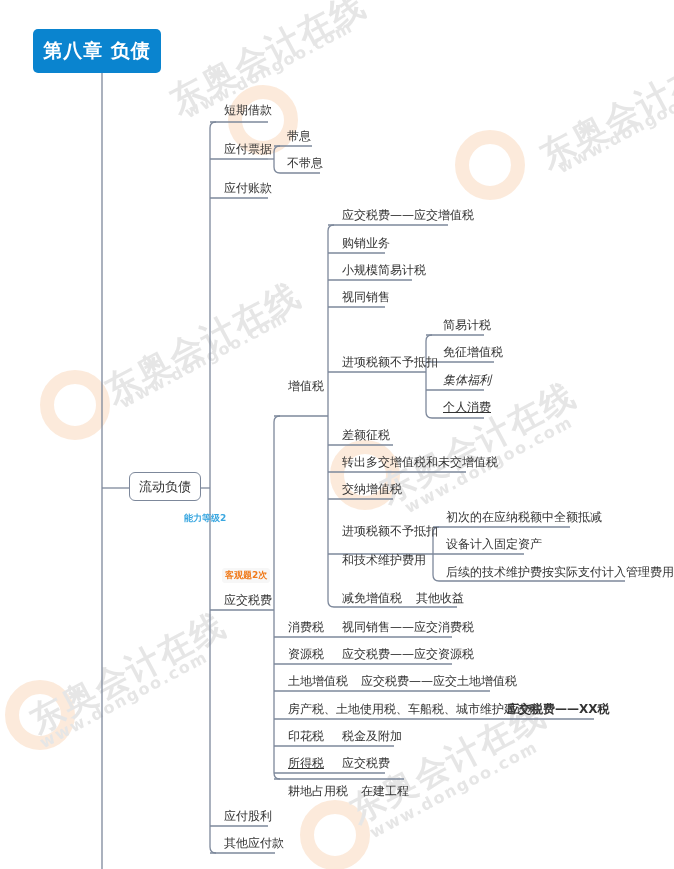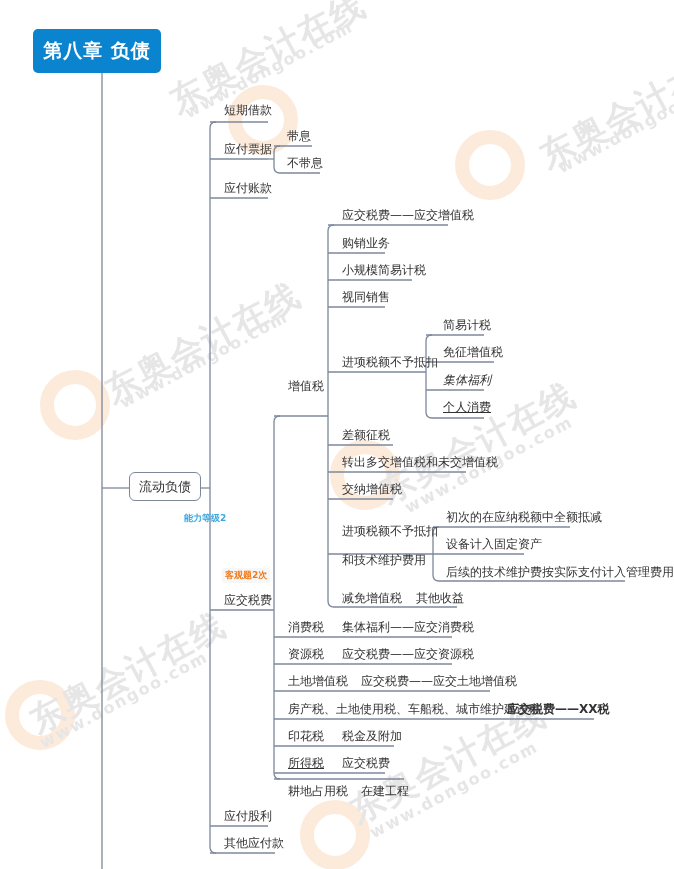--- a/index.html
+++ b/index.html
@@ -140,21 +140,21 @@
 <div class="lbl" style="left:342px;top:483px;">交纳增值税</div>
 <div class="lbl" style="left:342px;top:525px;">进项税额不予抵扣</div>
 <div class="lbl" style="left:342px;top:538px;margin-top:16px;">和技术维护费用</div>
 <div class="lbl" style="left:446px;top:511px;">初次的在应纳税额中全额抵减</div>
 <div class="lbl" style="left:446px;top:538px;">设备计入固定资产</div>
 <div class="lbl" style="left:446px;top:566px;">后续的技术维护费按实际支付计入管理费用</div>
 <div class="lbl" style="left:342px;top:592px;">减免增值税</div>
 <div class="lbl" style="left:416px;top:592px;">其他收益</div>
 
 <div class="lbl" style="left:288px;top:621px;">消费税</div>
-<div class="lbl" style="left:342px;top:621px;">集体福利——应交消费税</div>
+<div class="lbl" style="left:342px;top:621px;">视同销售——应交消费税</div>
 <div class="lbl" style="left:288px;top:648px;">资源税</div>
 <div class="lbl" style="left:342px;top:648px;">应交税费——应交资源税</div>
 <div class="lbl" style="left:288px;top:675px;">土地增值税</div>
 <div class="lbl" style="left:361px;top:675px;">应交税费——应交土地增值税</div>
 <div class="lbl" style="left:288px;top:703px;">房产税、土地使用税、车船税、城市维护建设税</div>
 <div class="lbl" style="left:507px;top:703px;font-weight:bold;">应交税费——XX税</div>
 <div class="lbl" style="left:288px;top:730px;">印花税</div>
 <div class="lbl" style="left:342px;top:730px;">税金及附加</div>
 <div class="lbl" style="left:288px;top:757px;text-decoration:underline;">所得税</div>
 <div class="lbl" style="left:342px;top:757px;">应交税费</div>

